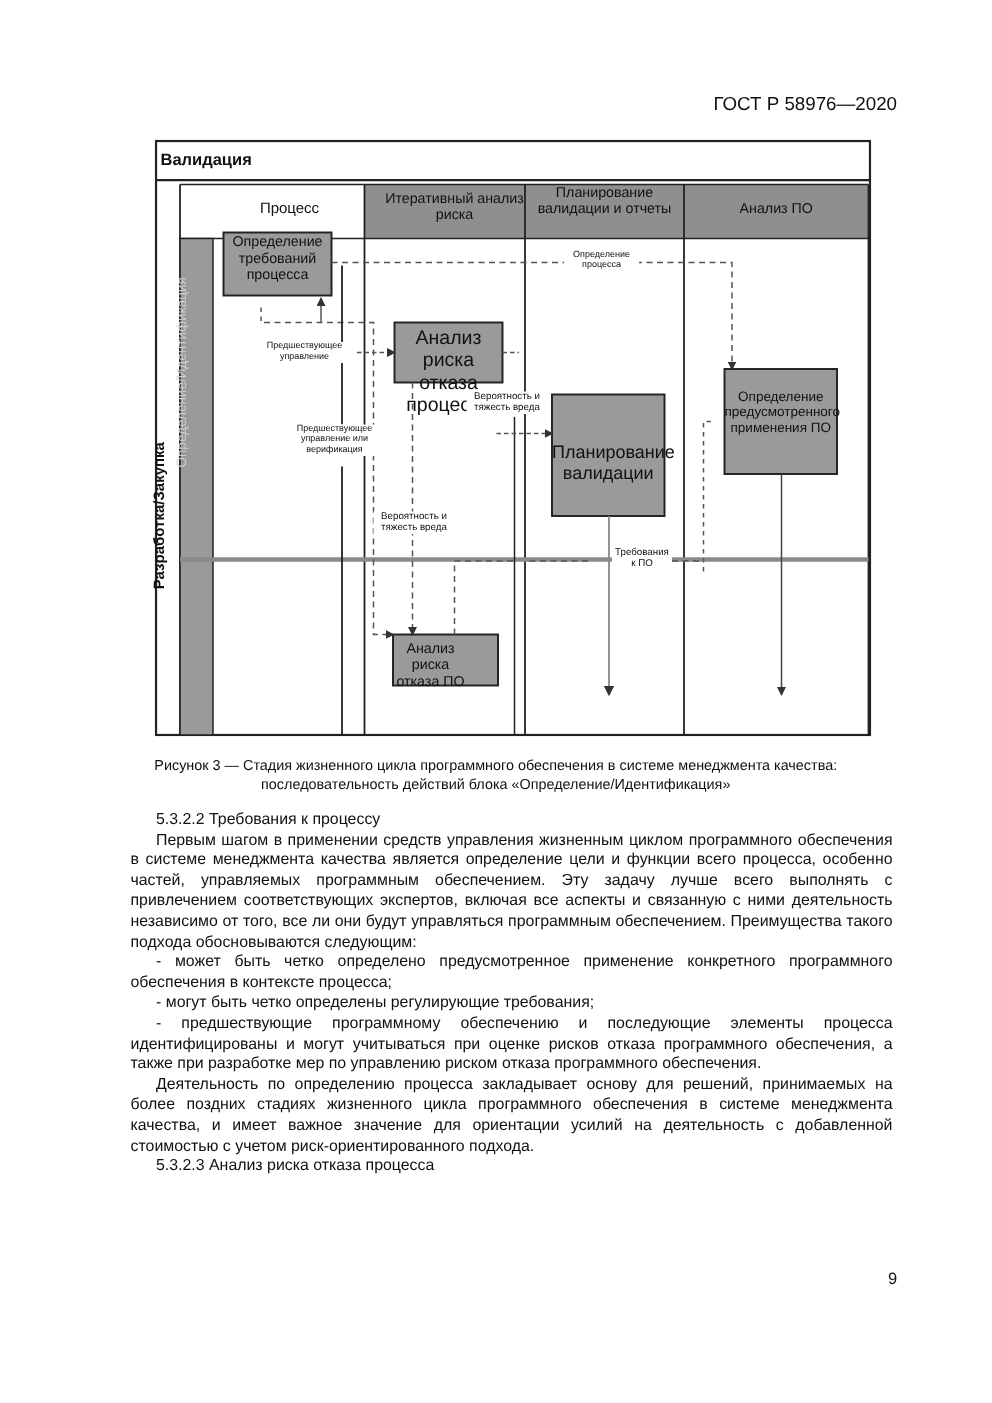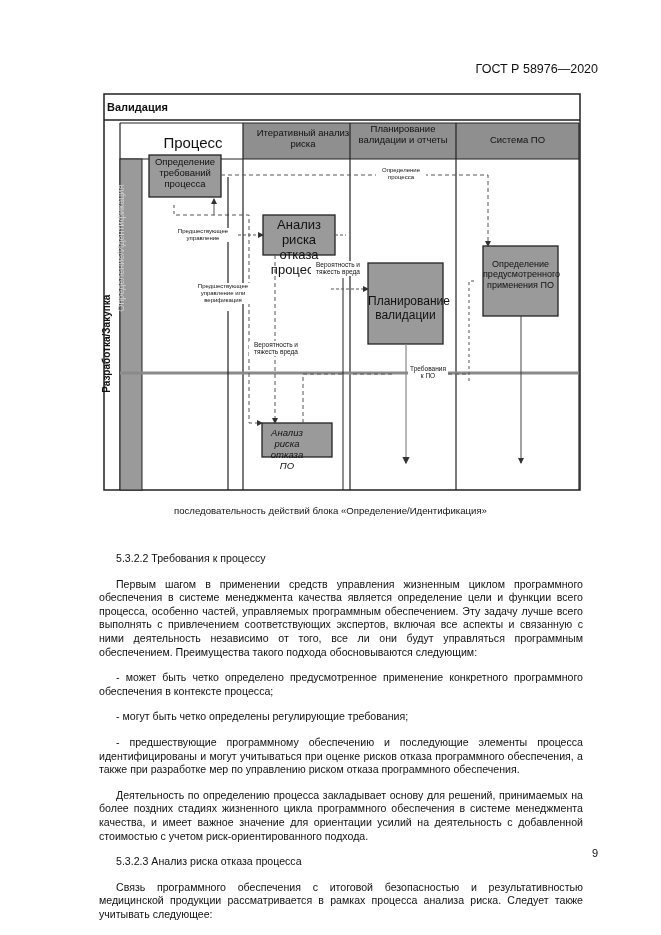--- a/index.html
+++ b/index.html
@@ -6,21 +6,21 @@
   body { width: 661px; height: 935px; position: relative; overflow: hidden;
          font-family: "Liberation Sans", sans-serif; color: #111; }
   .header-std { position: absolute; top: 62px; right: 63px; font-weight: normal; font-size: 12.5px; }
   .figure { position: absolute; left: 91px; top: 93px; width: 478px; height: 398px; margin-left: 12px; }
   .figure svg { position: absolute; left: 0; top: 0; }
   .lbl { position: absolute; text-align: center; line-height: 1.15; }
   .caption { position: absolute; left: 70px; top: 505px; width: 521px; text-align: center;
              font-size: 9.6px; line-height: 1.35; }
   .body-text { position: absolute; left: 87px; top: 540px; width: 508px;
                font-size: 10.6px; line-height: 13.6px; }
-  .body-text p { margin: 12px; text-align: justify; text-indent: 17px; }
+  .body-text p { margin: 0; text-align: justify; text-indent: 17px; }
   .body-text p.head { text-indent: 17px; }
   .pagenum { position: absolute; top: 847px; left: 592px; font-size: 11px; }
 </style>
 </head>
 <body>
 
 <div class="header-std">ГОСТ Р 58976—2020</div>
 
 <div class="figure">
   <svg width="478" height="398" viewBox="0 0 478 398">
@@ -79,47 +79,47 @@
     <polyline points="200,330 200,281 240,281" fill="none" stroke="#555" stroke-dasharray="4,3"></polyline>
     <polyline points="250,281 290,281" fill="none" stroke="#555" stroke-dasharray="4,3"></polyline>
     <polyline points="345,281 366,281" fill="none" stroke="#555" stroke-dasharray="4,3"></polyline>
   </svg>
 
   <div class="lbl" style="left:4px;top:8px;font-weight:bold;font-size:11px;text-align:left;">Валидация</div>
 
   <div class="lbl" style="left:-66px;top:245px;width:140px;transform:rotate(-90deg);font-weight:bold;font-size:10px;">Разработка/Закупка</div>
   <div class="lbl" style="left:-52px;top:150px;width:140px;transform:rotate(-90deg);font-size:9px;color:#cfcfcf;">Определение/Идентификация</div>
 
-  <div class="lbl" style="left:40px;top:41px;width:100px;font-size:15px;">Процесс</div>
+  <div class="lbl" style="left:40px;top:41px;width:100px;font-size:10px;">Процесс</div>
   <div class="lbl" style="left:140px;top:35px;width:120px;font-size:9.5px;">Итеративный анализ риска</div>
   <div class="lbl" style="left:250px;top:31px;width:100px;font-size:9.5px;">Планирование валидации и отчеты</div>
-  <div class="lbl" style="left:353px;top:42px;width:123px;font-size:9.5px;">Система ПО</div>
+  <div class="lbl" style="left:353px;top:42px;width:123px;font-size:9.5px;">Анализ ПО</div>
 
   <div class="lbl" style="left:48px;top:64px;width:68px;font-size:9.5px;">Определение требований процесса</div>
   <div class="lbl" style="left:162px;top:125px;width:68px;font-size:13px;">Анализ риска отказа процесса</div>
   <div class="lbl" style="left:265px;top:202px;width:75px;font-size:12px;font-weight:normal;">Планирование валидации</div>
   <div class="lbl" style="left:380px;top:166px;width:75px;font-size:9px;">Определение предусмотренного применения ПО</div>
-  <div class="lbl" style="left:161px;top:335px;width:46px;font-size:9.5px;font-style:italic;">Анализ риска отказа ПО</div>
+  <div class="lbl" style="left:161px;top:335px;width:46px;font-size:9.5px;">Анализ риска отказа ПО</div>
 
   <div class="lbl" style="left:273px;top:74px;width:50px;font-size:6px;background:#fff;">Определение процесса</div>
   <div class="lbl" style="left:70px;top:135px;width:60px;font-size:6px;background:#fff;">Предшествующее управление</div>
   <div class="lbl" style="left:85px;top:190px;width:70px;font-size:6px;background:#fff;">Предшествующее управление или верификация</div>
   <div class="lbl" style="left:208px;top:168px;width:54px;font-size:6.5px;background:#fff;">Вероятность и тяжесть вреда</div>
   <div class="lbl" style="left:146px;top:248px;width:54px;font-size:6.5px;background:#fff;">Вероятность и тяжесть вреда</div>
   <div class="lbl" style="left:305px;top:272px;width:40px;font-size:6.5px;background:#fff;">Требования к ПО</div>
 </div>
 
 <div class="caption">
+  <div>Рисунок 3 — Стадия жизненного цикла программного обеспечения в системе менеджмента качества:</div>
   <div>последовательность действий блока «Определение/Идентификация»</div>
 </div>
 
 <div class="body-text">
   <p class="head">5.3.2.2 Требования к процессу</p>
   <p>Первым шагом в применении средств управления жизненным циклом программного обеспечения в системе менеджмента качества является определение цели и функции всего процесса, особенно частей, управляемых программным обеспечением. Эту задачу лучше всего выполнять с привлечением соответствующих экспертов, включая все аспекты и связанную с ними деятельность независимо от того, все ли они будут управляться программным обеспечением. Преимущества такого подхода обосновываются следующим:</p>
   <p>- может быть четко определено предусмотренное применение конкретного программного обеспечения в контексте процесса;</p>
   <p>- могут быть четко определены регулирующие требования;</p>
   <p>- предшествующие программному обеспечению и последующие элементы процесса идентифицированы и могут учитываться при оценке рисков отказа программного обеспечения, а также при разработке мер по управлению риском отказа программного обеспечения.</p>
   <p>Деятельность по определению процесса закладывает основу для решений, принимаемых на более поздних стадиях жизненного цикла программного обеспечения в системе менеджмента качества, и имеет важное значение для ориентации усилий на деятельность с добавленной стоимостью с учетом риск-ориентированного подхода.</p>
   <p class="head">5.3.2.3 Анализ риска отказа процесса</p>
-  <p>Связь программного обеспечения с итоговой безопасностью и результативностью медицинской продукции рассматривается в рамках процесса анализа риска. Следует также учитывать следующее:</p>
 </div>
 
 <div class="pagenum">9</div>
 
 </body></html>

